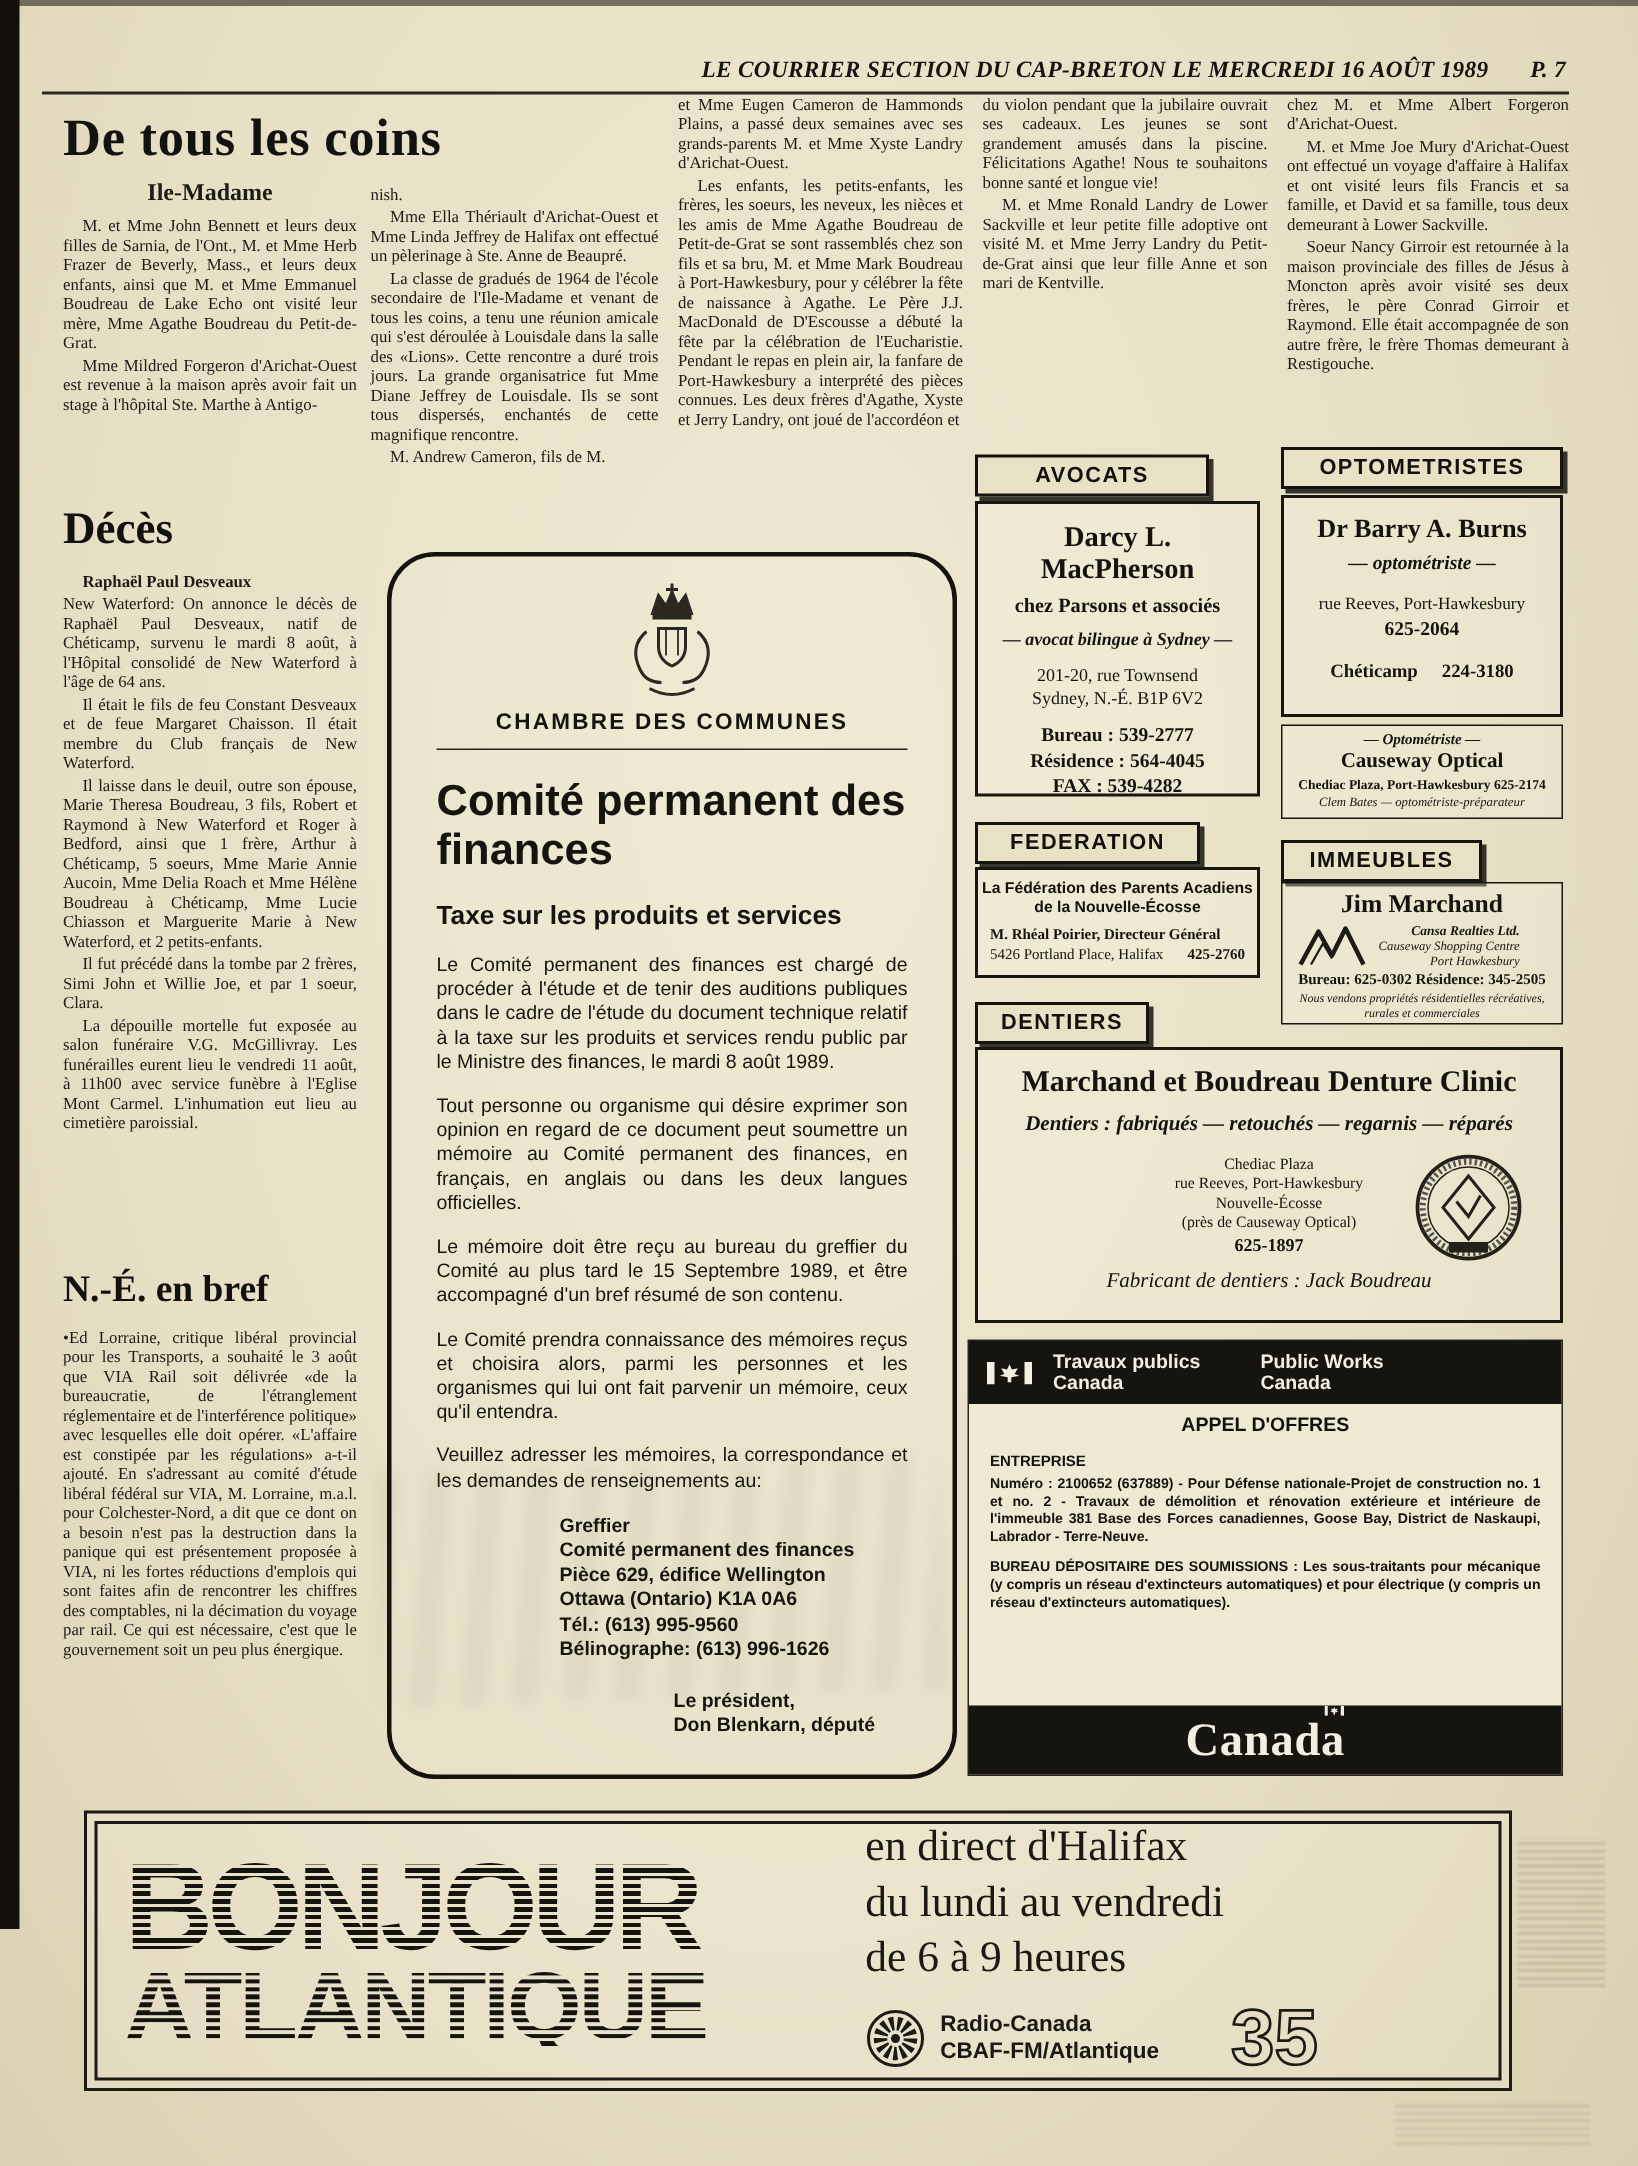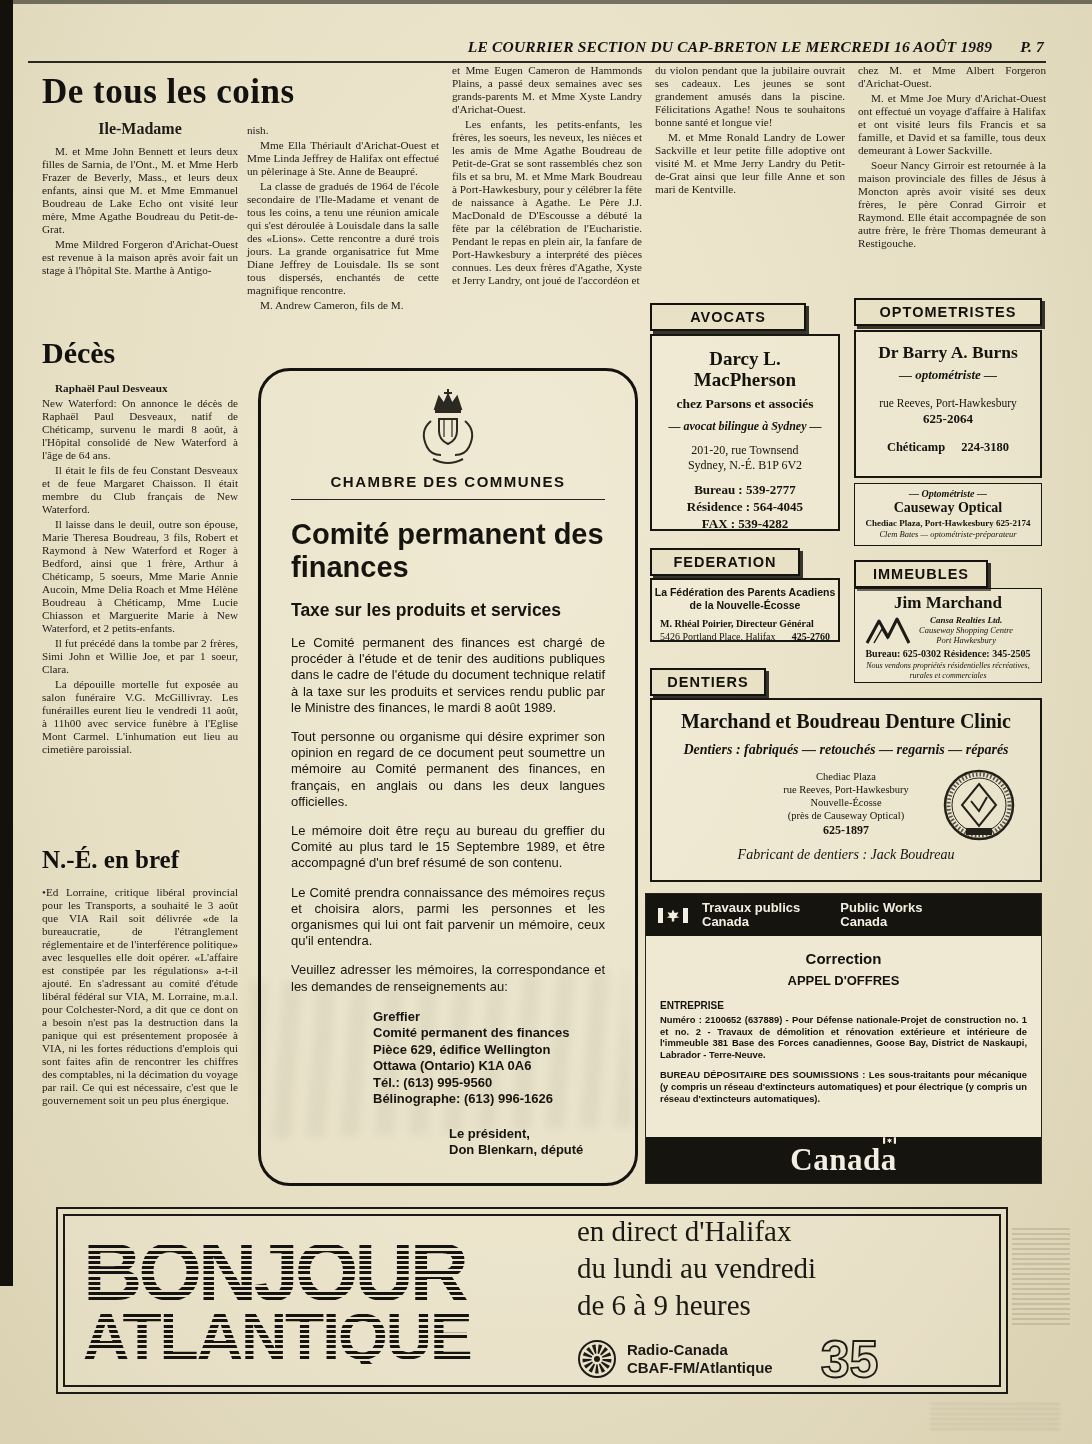--- a/index.html
+++ b/index.html
@@ -66,21 +66,21 @@
   .c-sub{font-size:8.5px;font-style:italic;margin-top:1px;}
 
   
   .f-name{font-size:10.5px;font-weight:bold;line-height:12.5px;margin-top:6px;font-family:"Liberation Sans",sans-serif;}
   .f-dir{font-size:10px;font-weight:bold;text-align:left;margin:7px 8px 0;}
   .f-row{display:flex;justify-content:space-between;font-size:10px;margin:2px 8px 0;}
   .f-phone{font-weight:bold;}
 
   
   .m-name{font-size:17px;font-weight:bold;margin-top:4px;}
-  .m-row{display:flex;align-items:center;gap:8px;margin:2px 10px 0;text-align:center;}
+  .m-row{display:flex;align-items:center;gap:8px;margin:2px 10px 0;text-align:right;}
   .m-co{font-size:9px;font-weight:bold;font-style:italic;}
   .m-info{font-size:8.5px;font-style:italic;line-height:10px;}
   .m-phones{font-size:10px;font-weight:bold;margin-top:3px;}
   .m-tag{font-size:8px;font-style:italic;line-height:9.5px;margin:2px 8px 0;}
 
   
   .dt-name{font-size:20px;font-weight:bold;margin-top:10px;}
   .dt-serv{font-size:14px;font-weight:bold;font-style:italic;margin-top:9px;}
   .dt-addr{font-size:10.5px;line-height:13px;margin-top:12px;}
   .dt-phone{font-size:12px;font-weight:bold;margin-top:2px;}
@@ -267,21 +267,21 @@
     </div>
   </div>
 
   <div class="adbox" style="left:854px;top:483px;width:188px;height:63px;border-width:1.5px;">
     <div class="c-tag">— Optométriste —</div>
     <div class="c-name">Causeway Optical</div>
     <div class="c-line">Chediac Plaza, Port-Hawkesbury  625-2174</div>
     <div class="c-sub">Clem Bates — optométriste-préparateur</div>
   </div>
 
-  <div class="adbox" style="left:650px;top:578px;width:190px;height:64px;">
+  <div class="adbox" style="left:650px;top:578px;width:190px;height:74px;">
     <div class="f-name">
       <div>La Fédération des Parents Acadiens</div>
       <div>de la Nouvelle-Écosse</div>
     </div>
     <div class="f-dir">M. Rhéal Poirier, Directeur Général</div>
     <div class="f-row">
       <span>5426 Portland Place, Halifax</span>
       <span class="f-phone">425-2760</span>
     </div>
   </div>
@@ -333,21 +333,20 @@
       </svg>
       <div class="tp-col">
         <div>Travaux publics</div>
         <div>Canada</div>
       </div>
       <div class="tp-col en">
         <div>Public Works</div>
         <div>Canada</div>
       </div>
     </div>
-    <div class="tp-correction">Correction</div>
     <div class="tp-title">APPEL D'OFFRES</div>
     <div class="tp-sub">ENTREPRISE</div>
     <p class="tp-body">Numéro : 2100652 (637889) - Pour Défense nationale-Projet de construction no. 1 et no. 2 - Travaux de démolition et rénovation extérieure et intérieure de l'immeuble 381 Base des Forces canadiennes, Goose Bay, District de Naskaupi, Labrador - Terre-Neuve.</p>
     <p class="tp-body" style="margin-top:9px;">BUREAU DÉPOSITAIRE DES SOUMISSIONS : Les sous-traitants pour mécanique (y compris un réseau d'extincteurs automatiques) et pour électrique (y compris un réseau d'extincteurs automatiques).</p>
     <div class="tp-foot">
       <span class="wordmark">
         <span>Canada</span>
         <svg class="wm-flag" width="13" height="7" viewBox="0 0 30 15">
           <rect x="0" y="0" width="5" height="15" fill="#f2efe2"></rect>
           <rect x="25" y="0" width="5" height="15" fill="#f2efe2"></rect>

